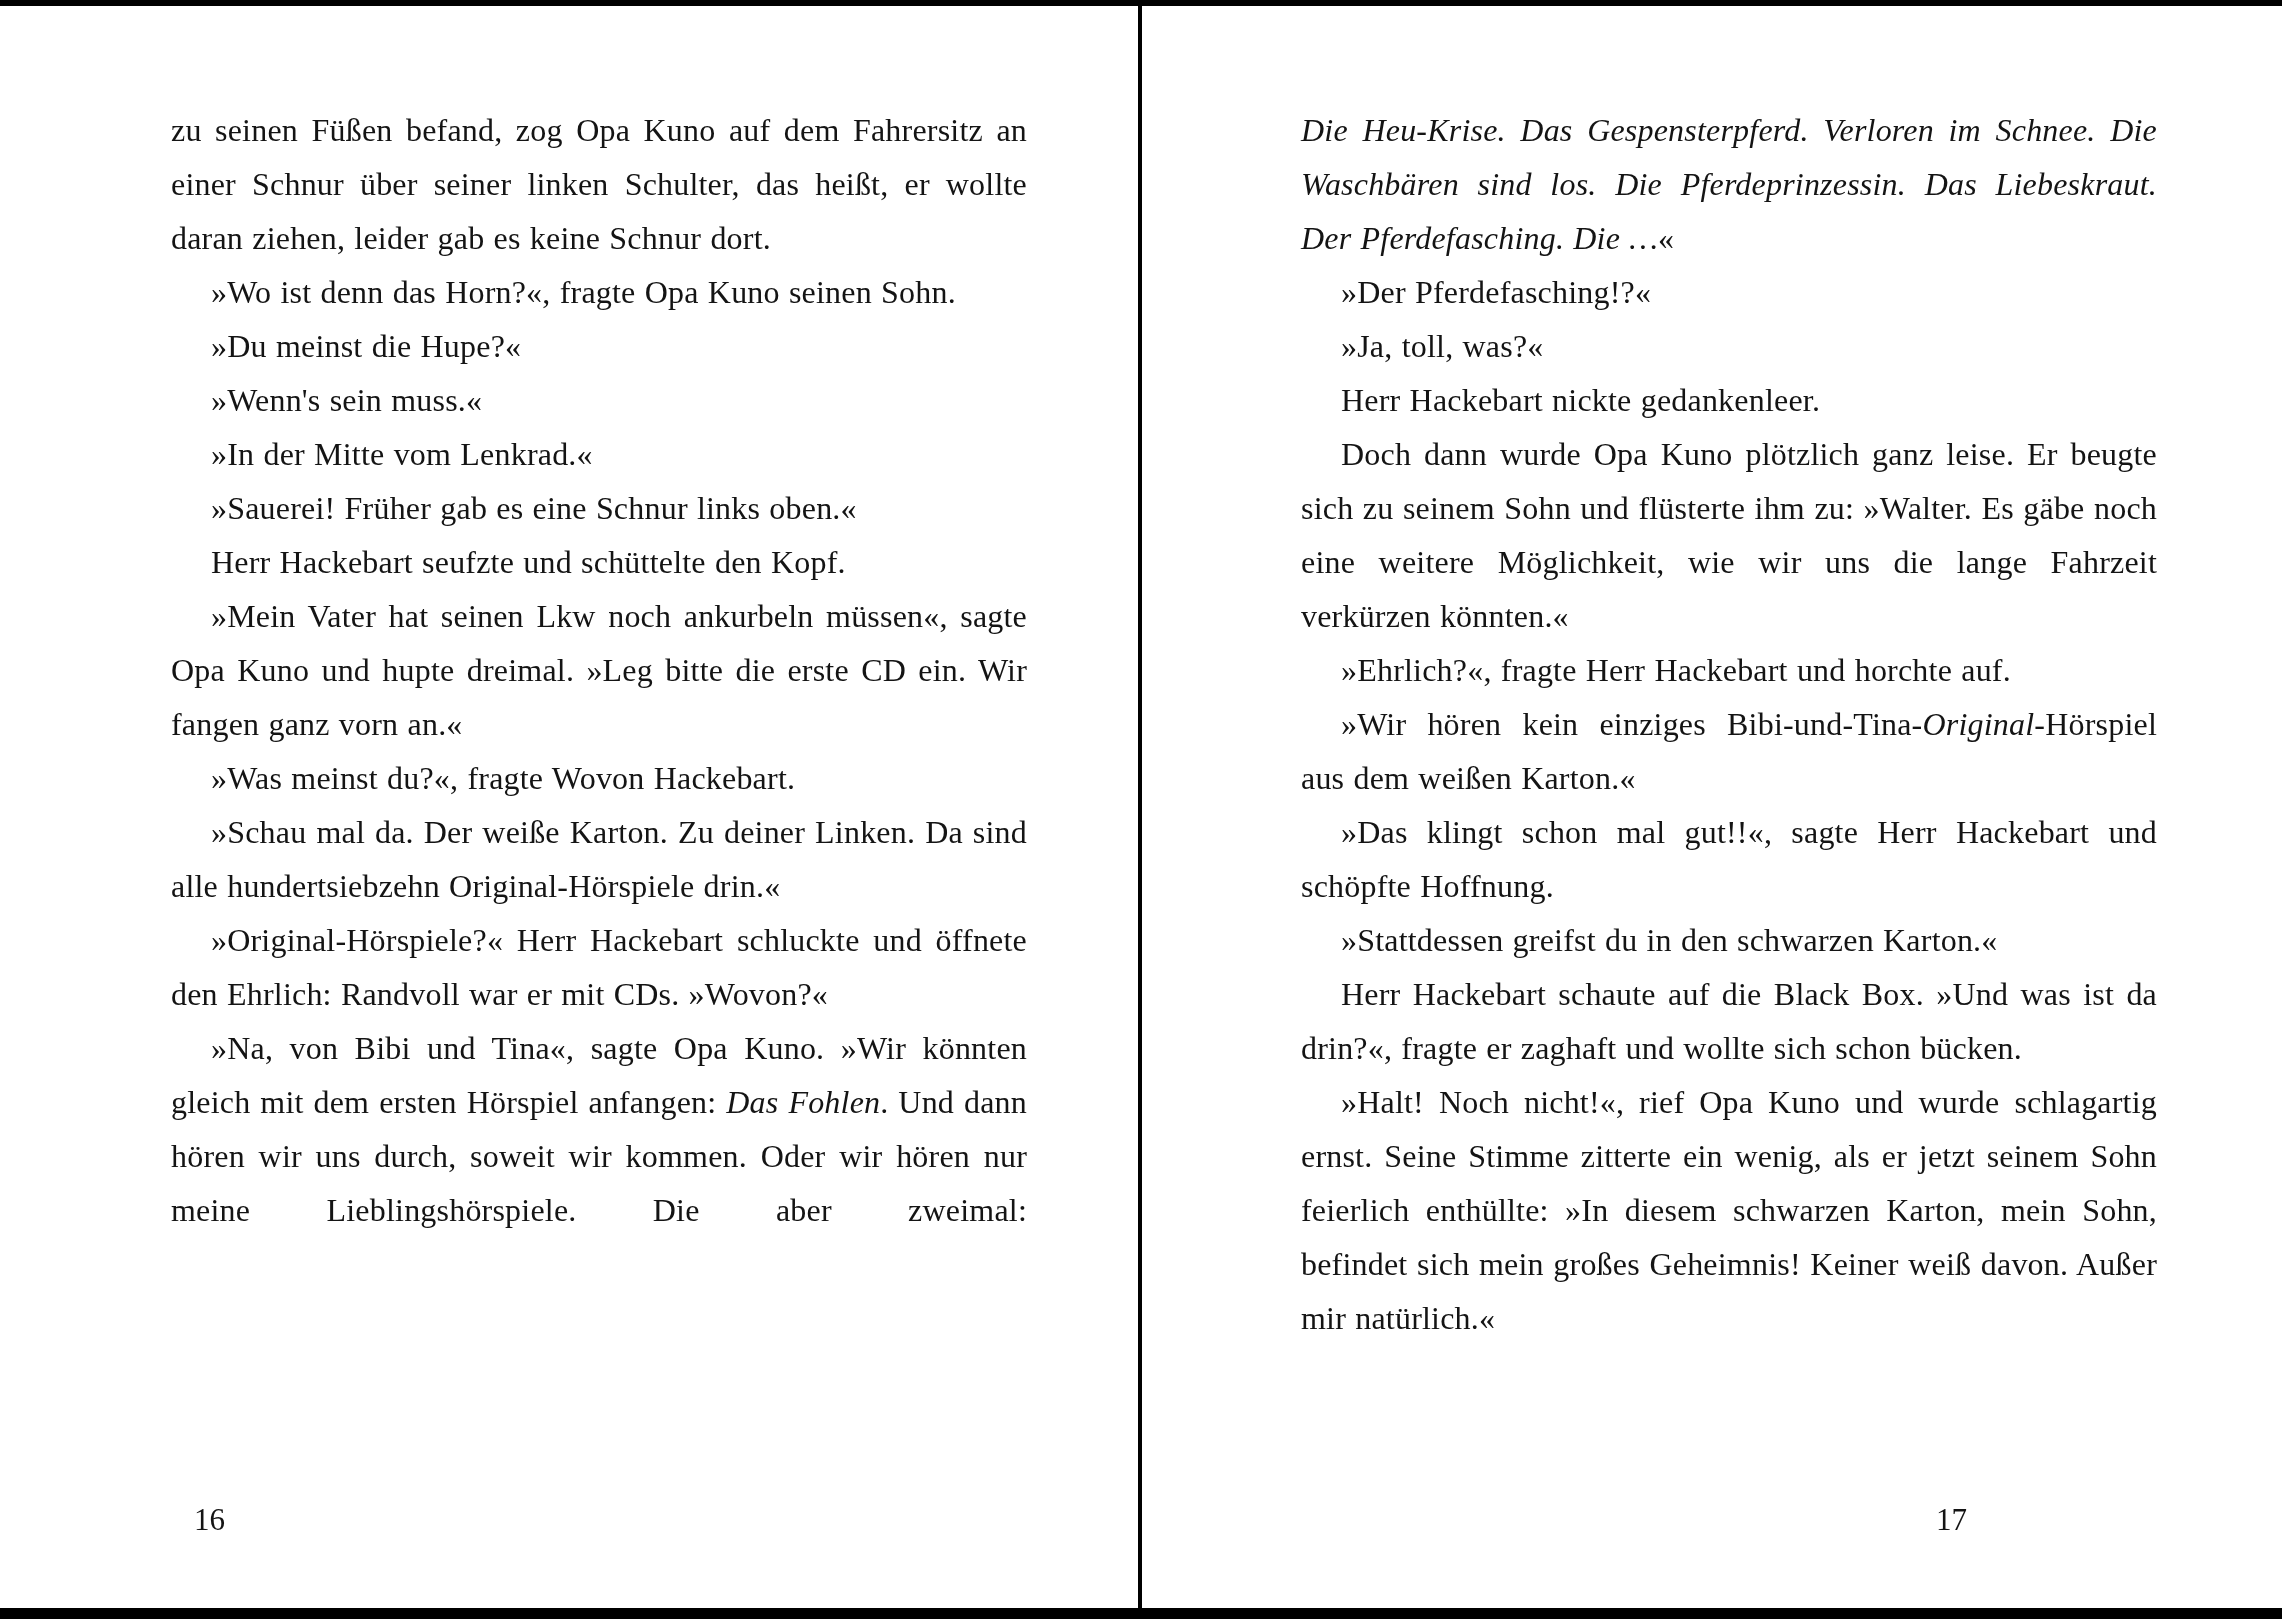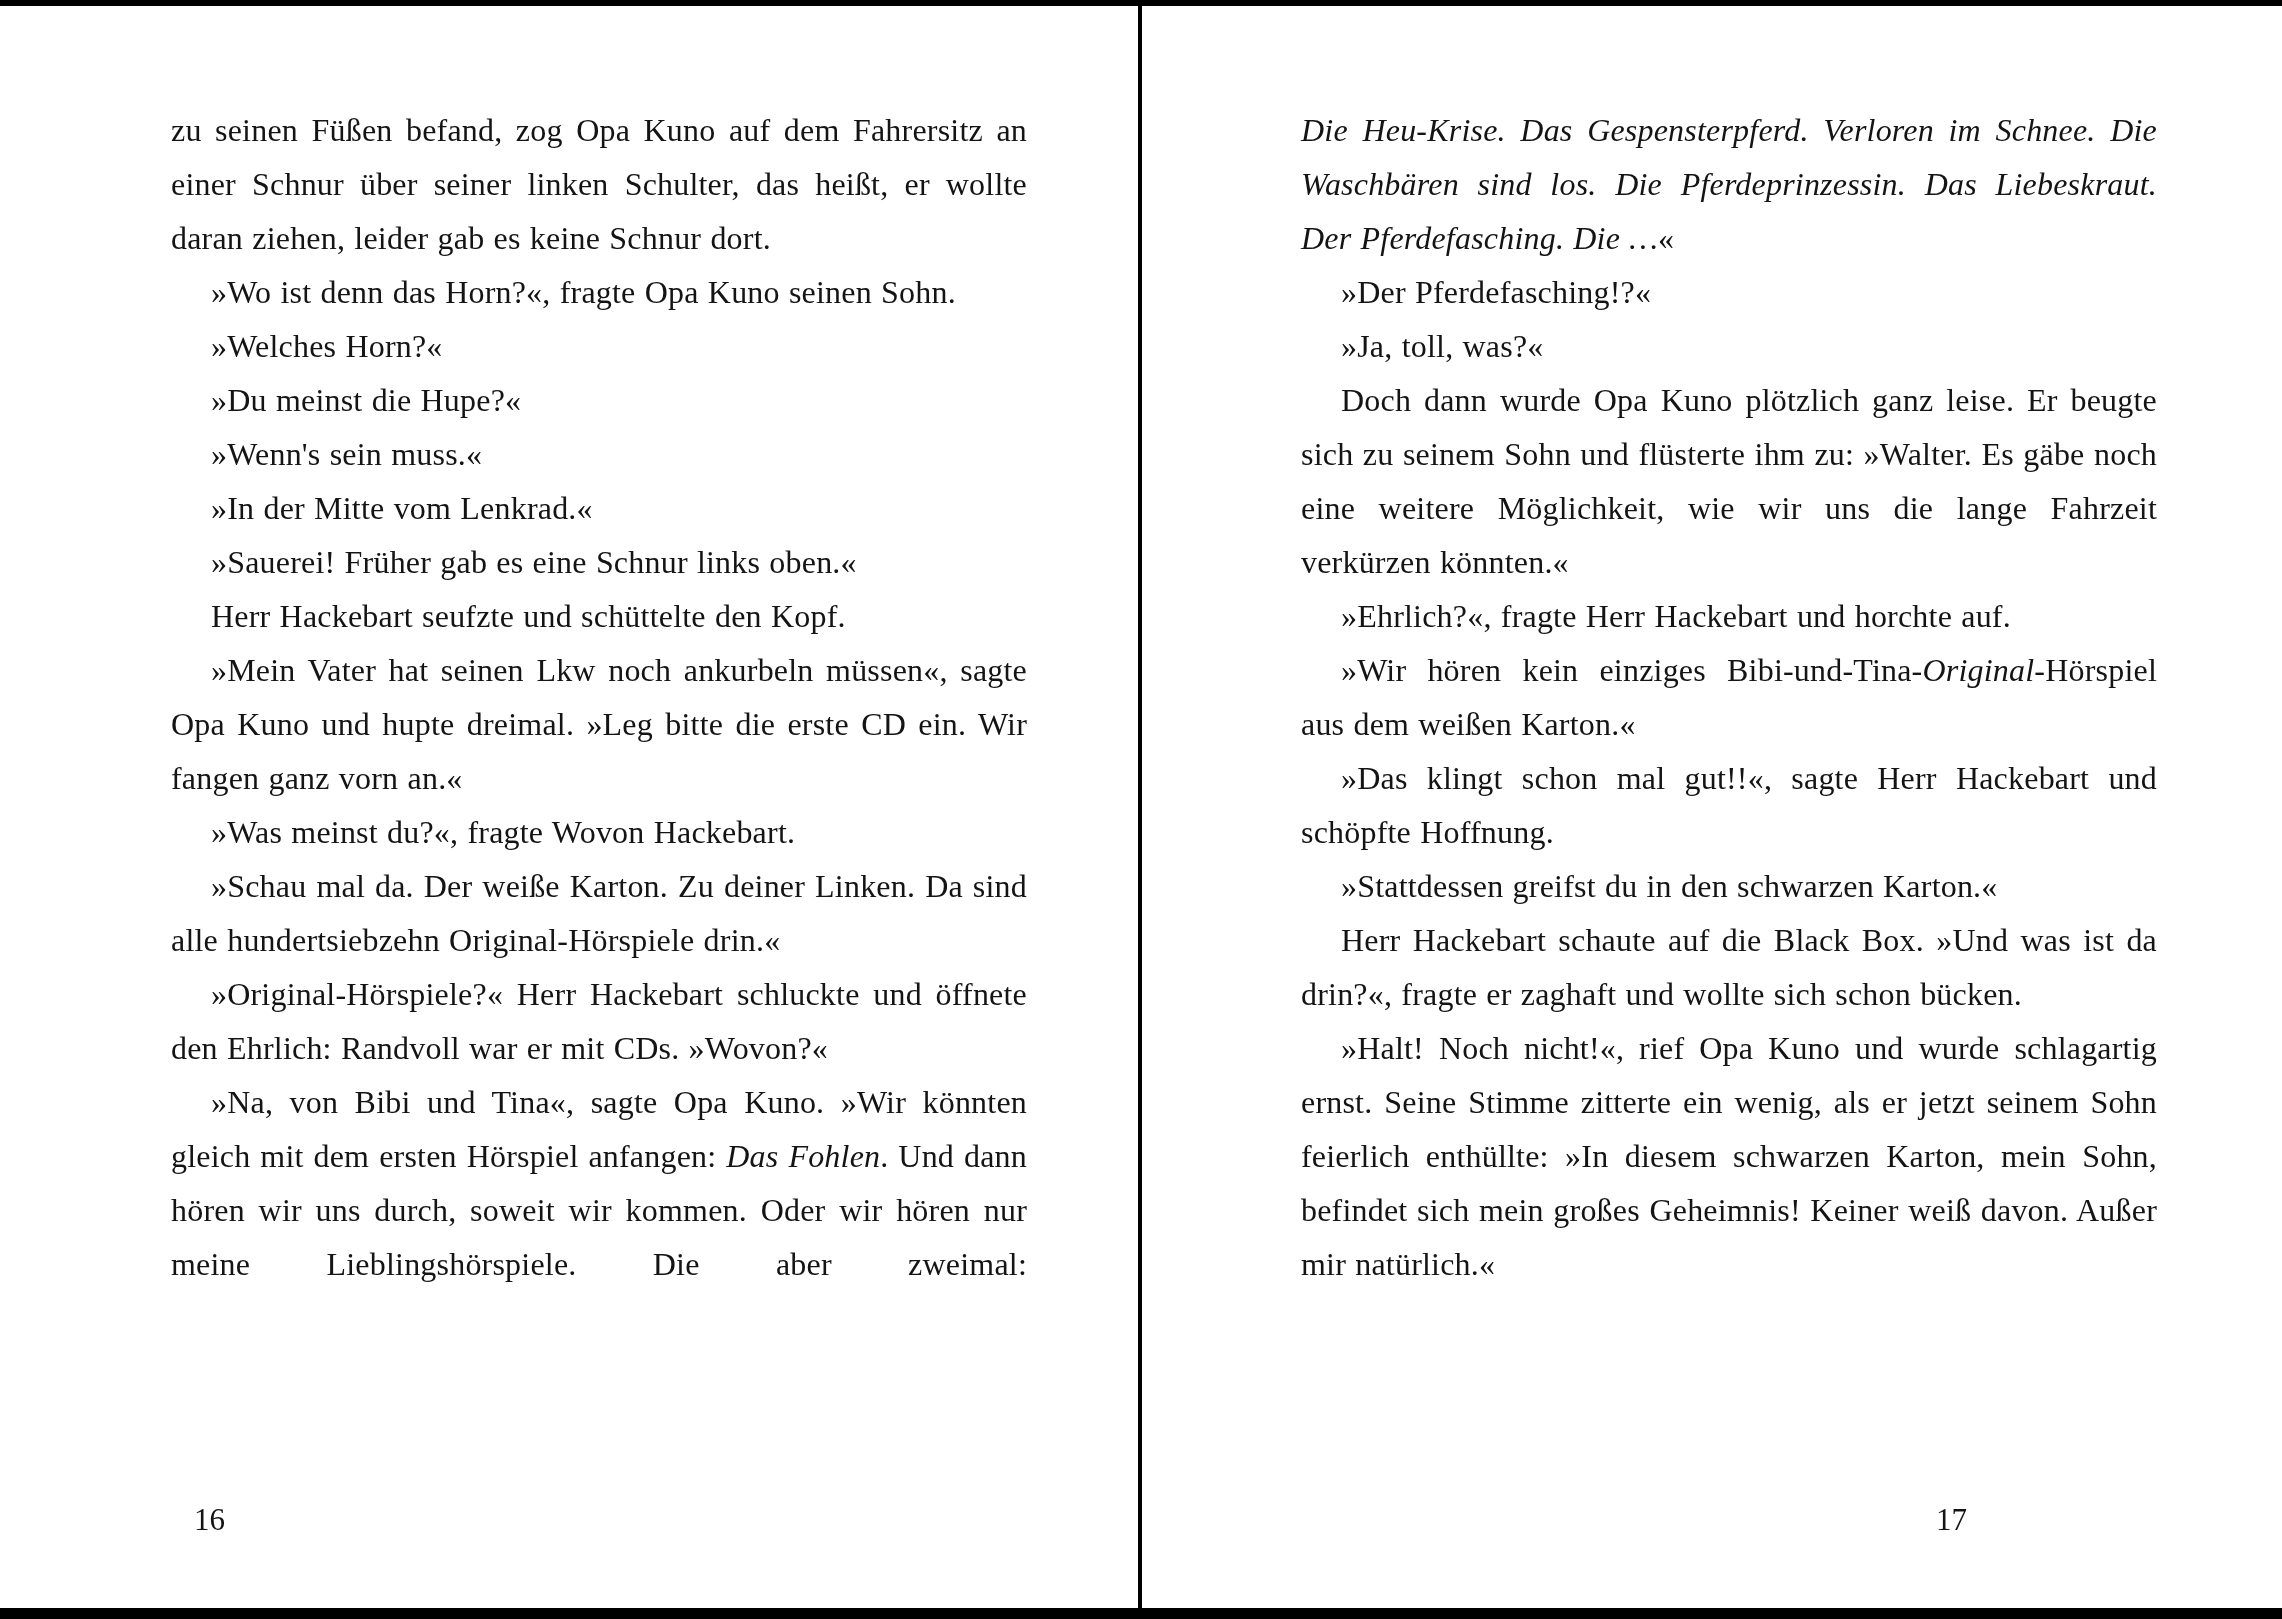--- a/index.html
+++ b/index.html
@@ -78,21 +78,20 @@
 </head>
 <body>
 
 <div class="spread">
   <div class="rule rule-top"></div>
 
   <section class="page page-left">
     <div class="text-block">
         <p class=""><span class="seg-n">zu seinen Füßen befand, zog Opa Kuno auf dem Fahrersitz an einer Schnur über seiner linken Schulter, das heißt, er wollte daran ziehen, leider gab es keine Schnur dort.</span></p>
         <p class="indent"><span class="seg-n">»Wo ist denn das Horn?«, fragte Opa Kuno seinen Sohn.</span></p>
-        <p class="indent"><span class="seg-n">»Welches Horn?«</span></p>
         <p class="indent"><span class="seg-n">»Du meinst die Hupe?«</span></p>
         <p class="indent"><span class="seg-n">»Wenn's sein muss.«</span></p>
         <p class="indent"><span class="seg-n">»In der Mitte vom Lenkrad.«</span></p>
         <p class="indent"><span class="seg-n">»Sauerei! Früher gab es eine Schnur links oben.«</span></p>
         <p class="indent"><span class="seg-n">Herr Hackebart seufzte und schüttelte den Kopf.</span></p>
         <p class="indent"><span class="seg-n">»Mein Vater hat seinen Lkw noch ankurbeln müssen«, sagte Opa Kuno und hupte dreimal. »Leg bitte die erste CD ein. Wir fangen ganz vorn an.«</span></p>
         <p class="indent"><span class="seg-n">»Was meinst du?«, fragte Wovon Hackebart.</span></p>
         <p class="indent"><span class="seg-n">»Schau mal da. Der weiße Karton. Zu deiner Linken. Da sind alle hundertsiebzehn Original-Hörspiele drin.«</span></p>
         <p class="indent"><span class="seg-n">»Original-Hörspiele?« Herr Hackebart schluckte und öffnete den Ehrlich: Randvoll war er mit CDs. »Wovon?«</span></p>
         <p class="indent flush"><span class="seg-n">»Na, von Bibi und Tina«, sagte Opa Kuno. »Wir könnten gleich mit dem ersten Hörspiel anfangen: </span><span class="seg-i">Das Fohlen</span><span class="seg-n">. Und dann hören wir uns durch, soweit wir kommen. Oder wir hören nur meine Lieblingshörspiele. Die aber zweimal:</span></p>
@@ -100,20 +99,21 @@
     <div class="folio folio-left">16</div>
   </section>
 
   <div class="gutter-rule"></div>
 
   <section class="page page-right">
     <div class="text-block">
         <p class=""><span class="seg-i">Die Heu-Krise. Das Gespensterpferd. Verloren im Schnee. Die Waschbären sind los. Die Pferdeprinzessin. Das Liebeskraut. Der Pferdefasching. Die …</span><span class="seg-n">«</span></p>
         <p class="indent"><span class="seg-n">»Der Pferdefasching!?«</span></p>
         <p class="indent"><span class="seg-n">»Ja, toll, was?«</span></p>
+        <p class="indent"><span class="seg-n">Herr Hackebart nickte gedankenleer.</span></p>
         <p class="indent"><span class="seg-n">Doch dann wurde Opa Kuno plötzlich ganz leise. Er beugte sich zu seinem Sohn und flüsterte ihm zu: »Walter. Es gäbe noch eine weitere Möglichkeit, wie wir uns die lange Fahrzeit verkürzen könnten.«</span></p>
         <p class="indent"><span class="seg-n">»Ehrlich?«, fragte Herr Hackebart und horchte auf.</span></p>
         <p class="indent"><span class="seg-n">»Wir hören kein einziges Bibi-und-Tina-</span><span class="seg-i">Original</span><span class="seg-n">-Hörspiel aus dem weißen Karton.«</span></p>
         <p class="indent"><span class="seg-n">»Das klingt schon mal gut!!«, sagte Herr Hackebart und schöpfte Hoffnung.</span></p>
         <p class="indent"><span class="seg-n">»Stattdessen greifst du in den schwarzen Karton.«</span></p>
         <p class="indent"><span class="seg-n">Herr Hackebart schaute auf die Black Box. »Und was ist da drin?«, fragte er zaghaft und wollte sich schon bücken.</span></p>
         <p class="indent"><span class="seg-n">»Halt! Noch nicht!«, rief Opa Kuno und wurde schlagartig ernst. Seine Stimme zitterte ein wenig, als er jetzt seinem Sohn feierlich enthüllte: »In diesem schwarzen Karton, mein Sohn, befindet sich mein großes Geheimnis! Keiner weiß davon. Außer mir natürlich.«</span></p>
       </div>
     <div class="folio folio-right">17</div>
   </section>

